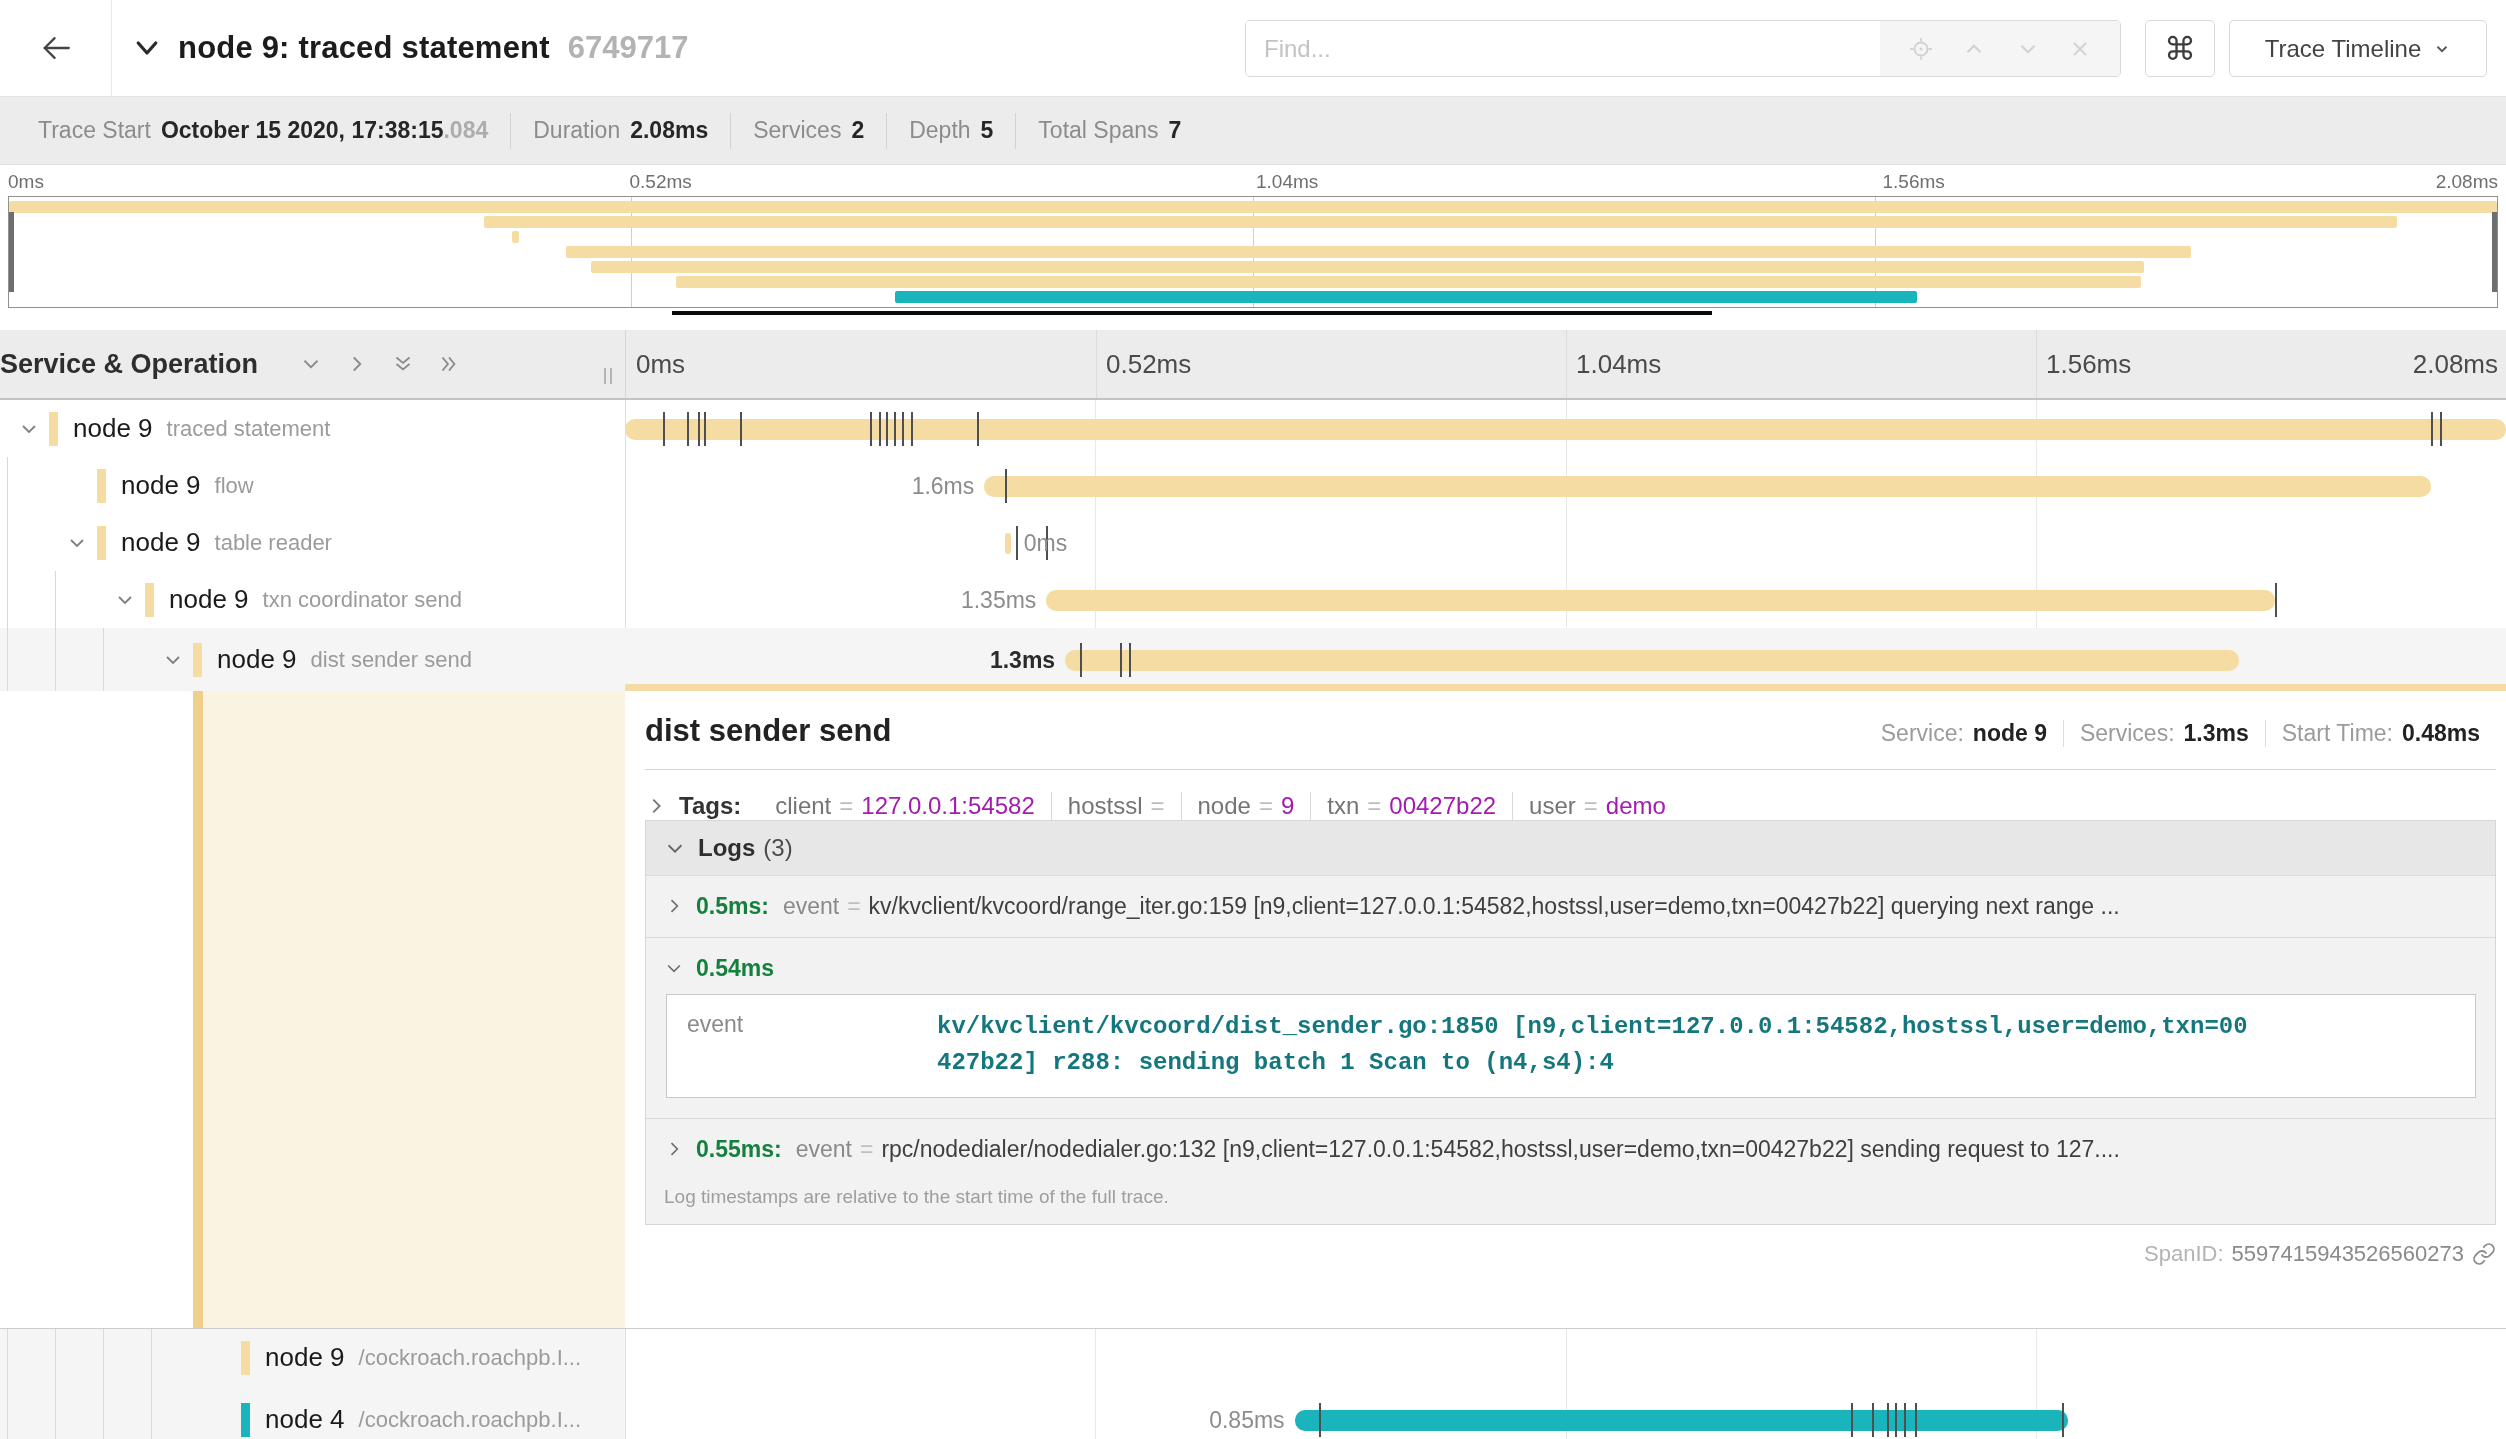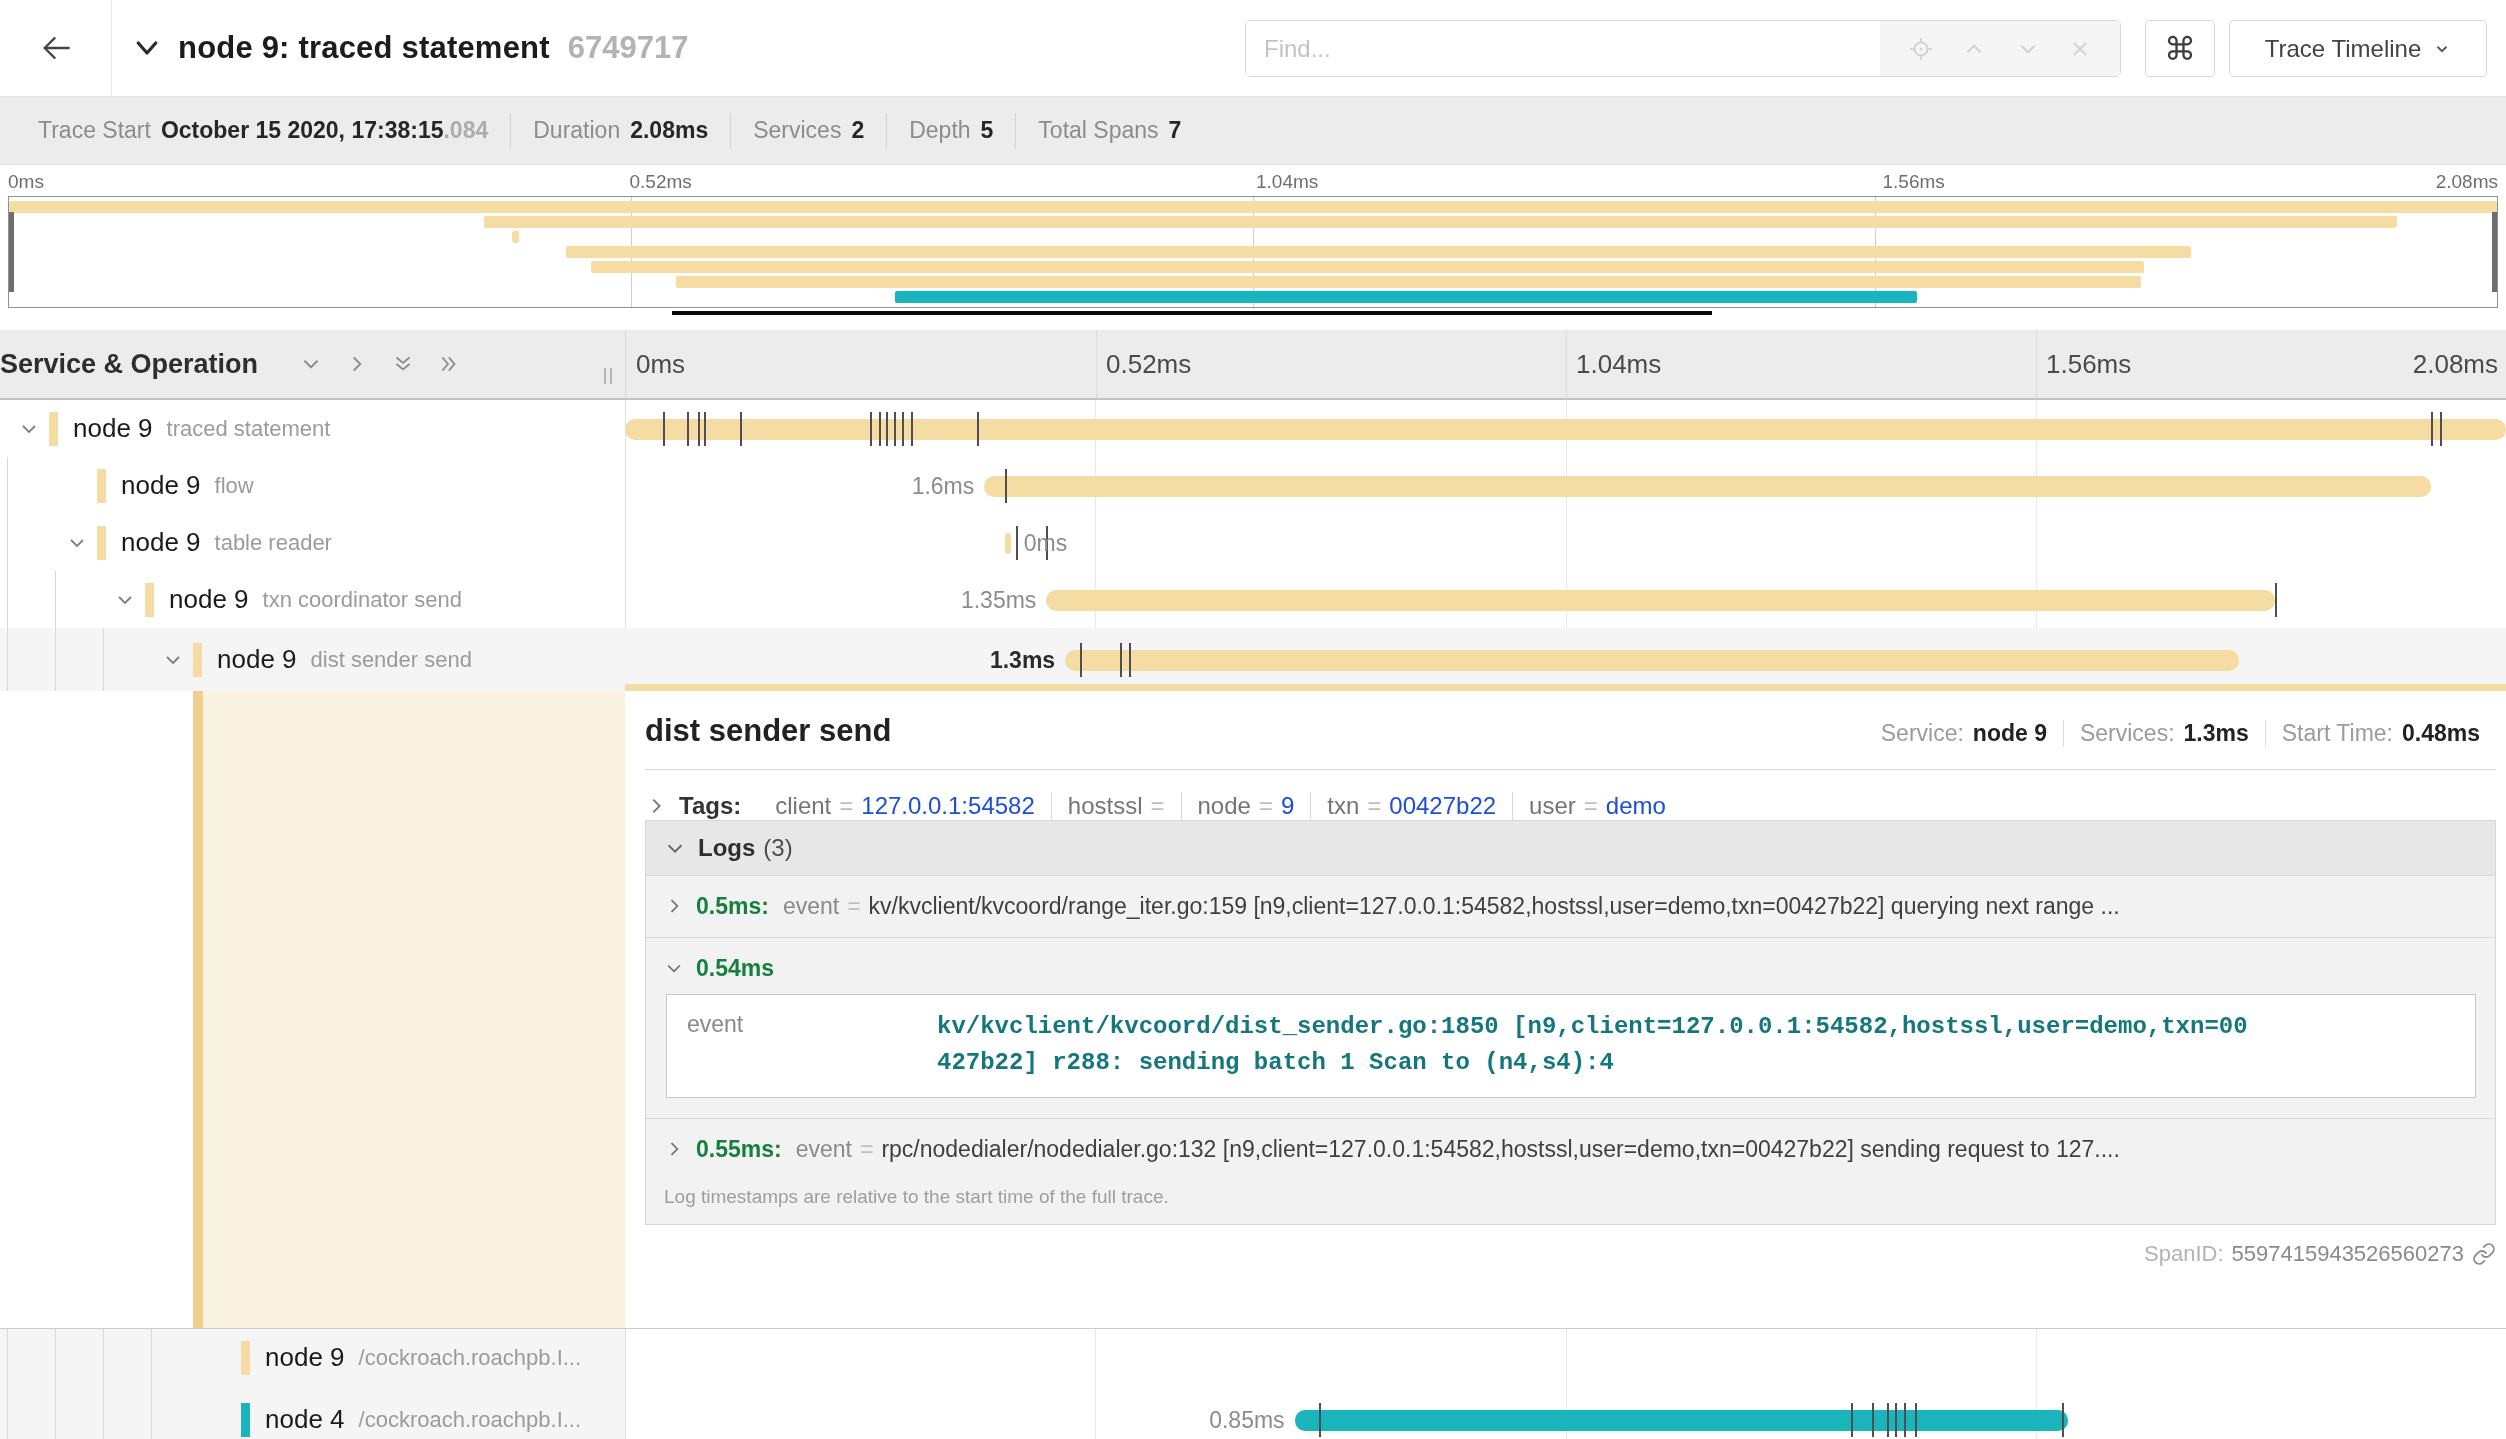--- a/index.html
+++ b/index.html
@@ -96,21 +96,21 @@
   .meta-value { color:#222; font-weight:700; }
   #d-divider { border-top:1px solid #d4d4d4; margin-top:20px; }
 
   #tags-row { display:flex; align-items:center; margin-top:22px; font-size:24px; }
   #tags-row .arrow { color:#777; display:flex; margin-right:12px; cursor:pointer; }
   #tags-label { font-weight:700; color:#333; margin-right:18px; }
   .tag-pill { display:flex; gap:8px; padding:0 16px; white-space:nowrap; }
   .tag-pill + .tag-pill { border-left:1px solid #d9d9d9; }
   .tag-key { color:#757575; }
   .tag-eq { color:#bdbdbd; }
-  .tag-val { color:#1d4ed8; }
+  .tag-val { color:#a21caf; }
 
   #logs-box { border:1px solid #d6d6d6; background:#f2f2f2; }
   #logs-header { background:#e7e7e7; padding:13px 0 13px 18px; display:flex; align-items:center; font-size:24px; cursor:pointer; }
   #logs-header .arrow { color:#666; display:flex; margin-right:12px; }
   #logs-title { font-weight:700; color:#2e2e2e; margin-right:8px; }
   #logs-count { color:#4c4c4c; }
   .log-entry { border-top:1px solid #dadada; padding:17px 14px 17px 18px; font-size:23px; display:flex; align-items:baseline;
     white-space:nowrap; overflow:hidden; }
   .log-entry .arrow { color:#6f6f6f; display:flex; margin-right:12px; position:relative; top:2px; cursor:pointer; }
   .log-time { font-weight:700; color:#15803d; margin-right:14px; }

